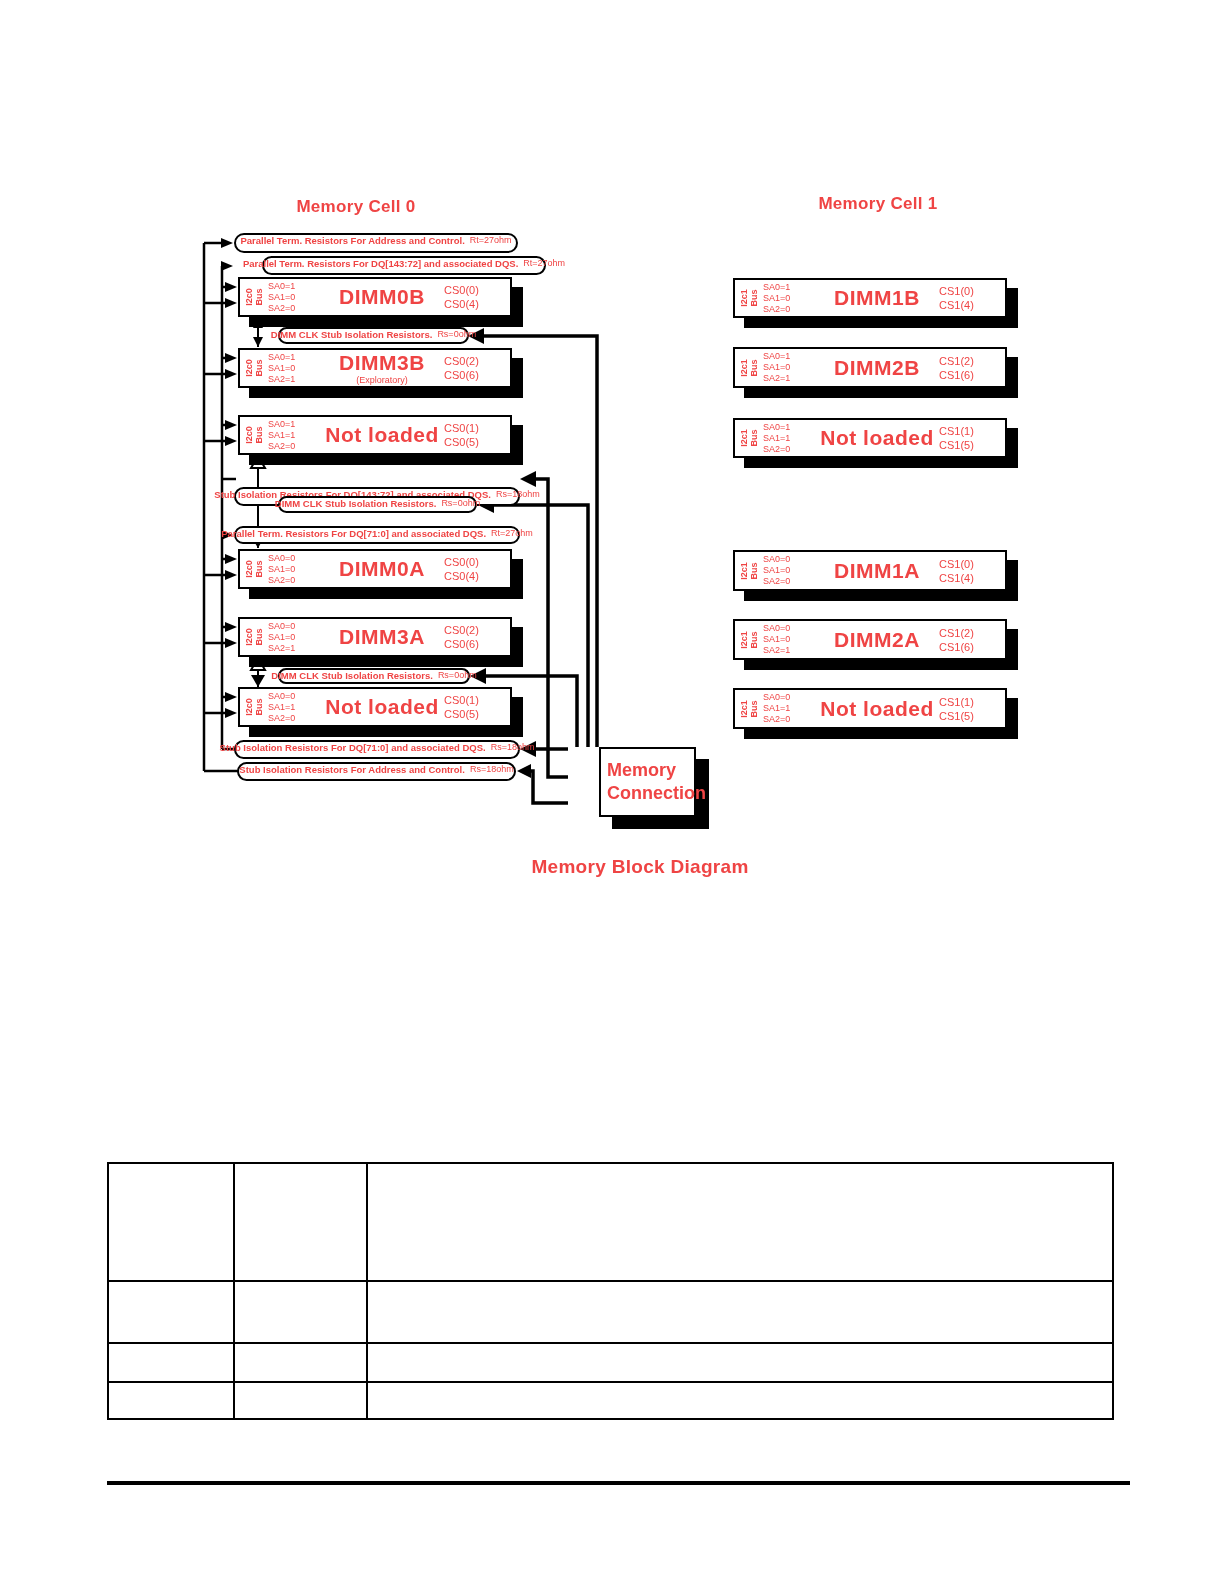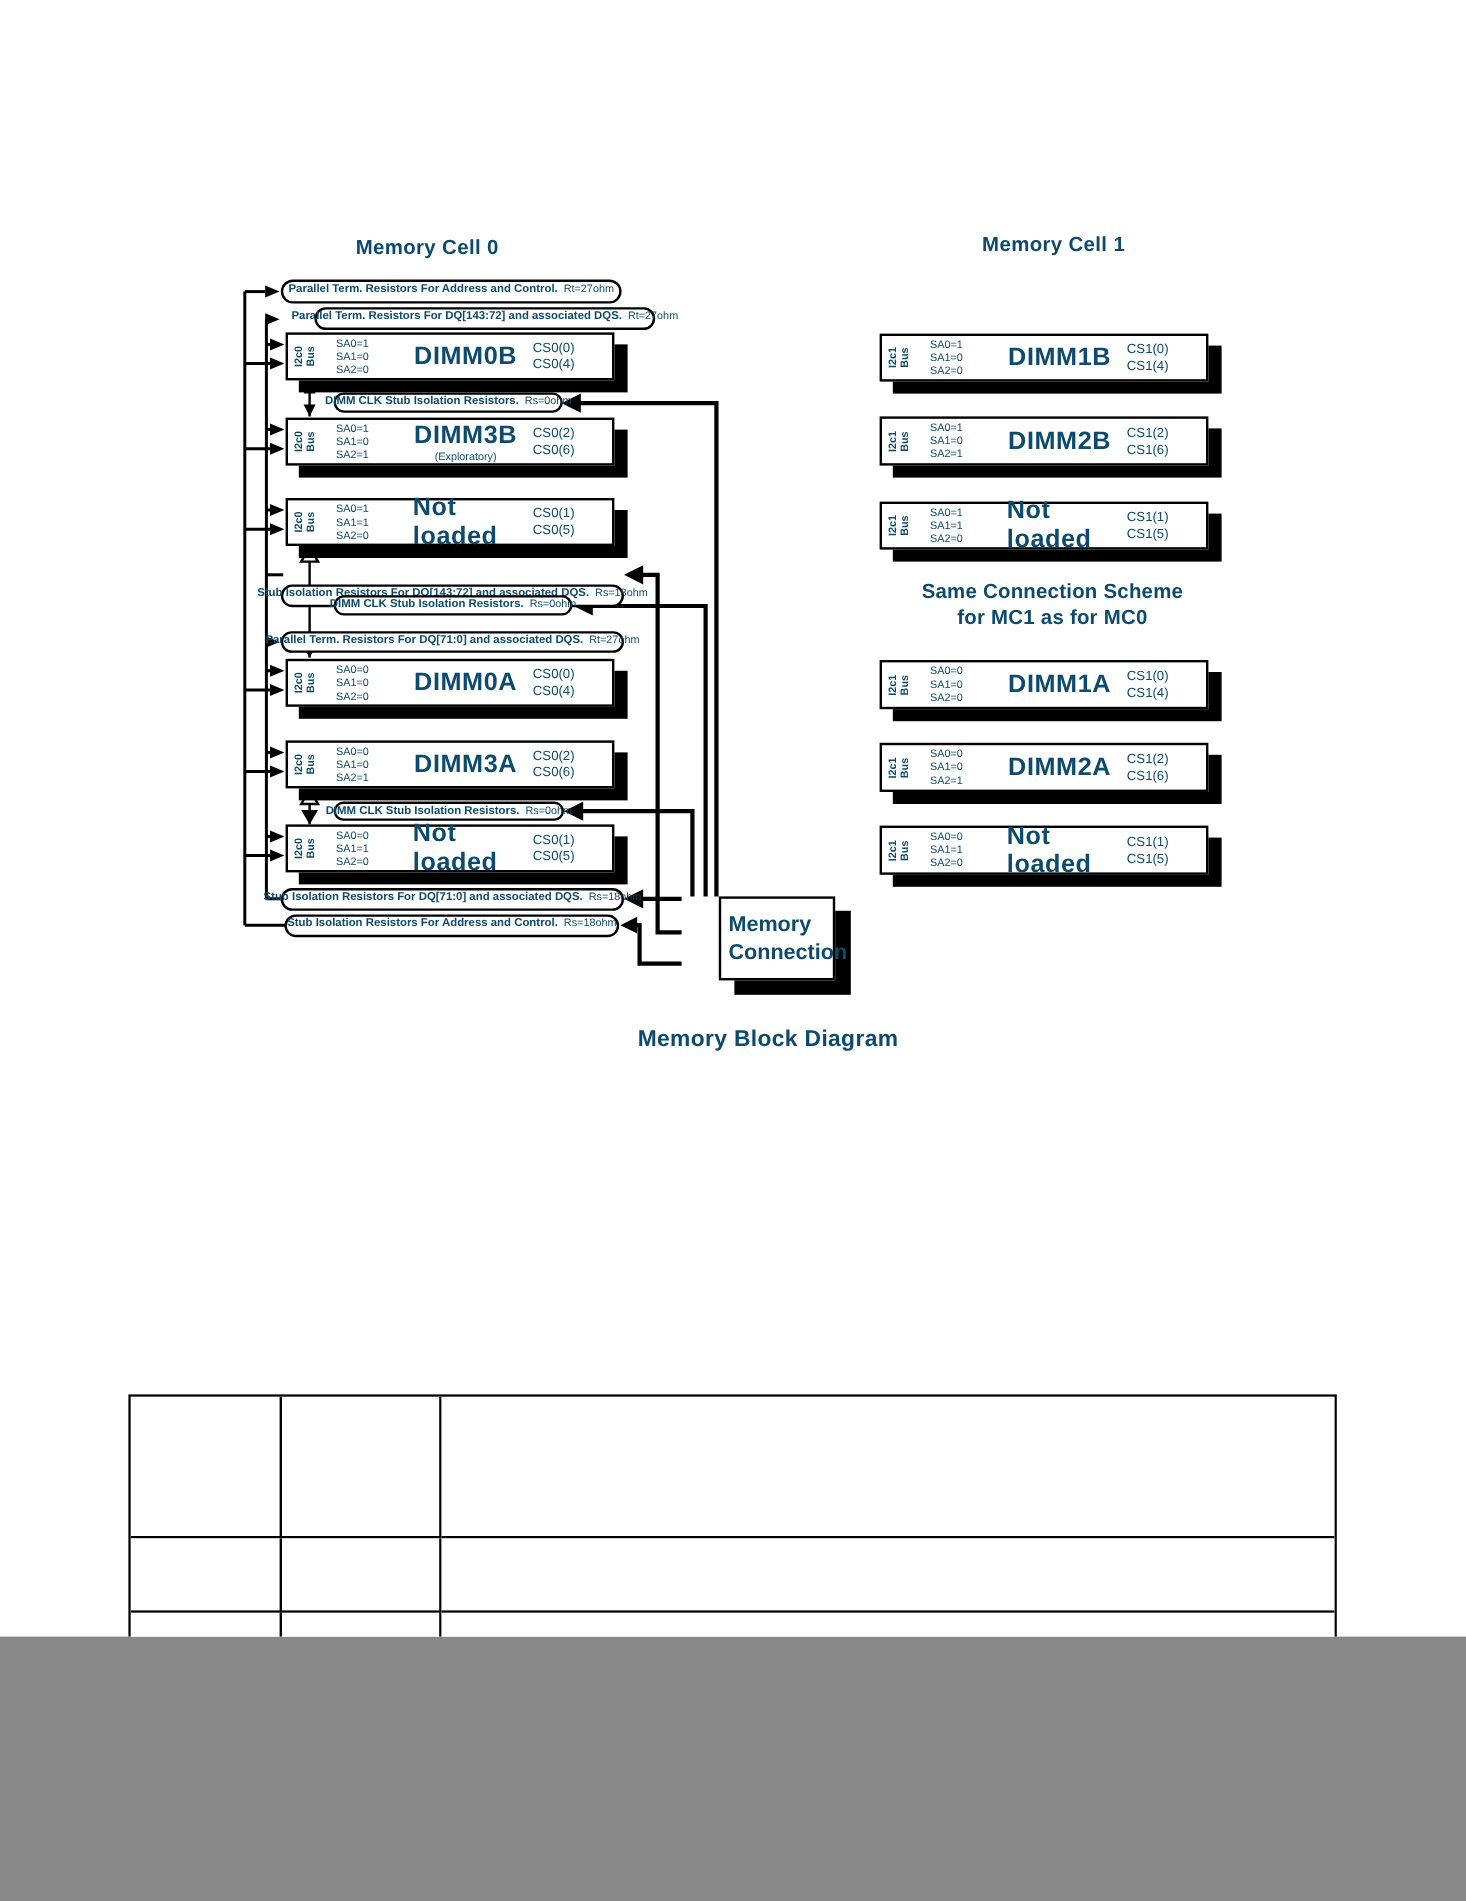--- a/index.html
+++ b/index.html
@@ -1,33 +1,33 @@
 <!DOCTYPE html>
 <html><head>
 <meta charset="utf-8">
 <style>
   html,body{margin:0;padding:0;background:#888;}
   .page{
-    position:relative;width:1222px;height:1364px;background:#ffffff;
-    font-family:"Liberation Sans",sans-serif;color:#0c4a6e;overflow:hidden;
+    position:relative;width:1222px;height:1584px;background:#ffffff;
+    font-family:"Liberation Sans",sans-serif;color:#ef4444;overflow:hidden;
     margin:0 auto;
   }
   .abs{position:absolute;}
   .wires{position:absolute;left:0;top:0;}
   .cell-title{font-size:17px;font-weight:700;text-align:center;letter-spacing:.3px;}
   .pill{
     position:absolute;background:#fff;border:2px solid #000;border-radius:11px;
     display:flex;align-items:flex-start;justify-content:center;gap:5px;
     white-space:nowrap;box-sizing:border-box;
   }
   .pill .lbl{font-size:9.5px;font-weight:700;}
   .pill .val{font-size:9px;font-weight:400;}
   .dimm{
     position:absolute;background:#fff;border:2px solid #000;box-sizing:border-box;
-    display:flex;align-items:stretch;box-shadow:11px 10px 0 #000;gap:12px;
+    display:flex;align-items:stretch;box-shadow:11px 10px 0 #000;
   }
   .dimm .bus{width:28px;display:flex;align-items:center;justify-content:center;}
   .dimm .bus .bus-rot{
     transform:rotate(-90deg);font-size:9px;font-weight:700;line-height:10px;
     text-align:center;white-space:nowrap;
   }
   .dimm .sa{width:52px;display:flex;flex-direction:column;justify-content:center;
     font-size:9px;line-height:11px;}
   .dimm .dname{flex:1;display:flex;flex-direction:column;align-items:center;justify-content:center;}
   .dimm .dname .nm{font-size:21px;font-weight:700;letter-spacing:.5px;}
@@ -342,24 +342,20 @@
     <div class="dname">
         <div class="nm">Not loaded</div>
         <div class="dsub"></div>
       </div>
     <div class="cs">
       <div>CS1(1)</div>
         <div>CS1(5)</div>
     </div>
   </div>
 
-  <div class="abs note" style="left:727px;top:482px;width:300px;">
-    <div>Same Connection Scheme</div>
-    <div>for MC1 as for MC0</div>
-  </div>
 
   <div class="dimm" style="left:733px;top:550px;width:274px;height:41px;">
     <div class="bus">
         <div class="bus-rot"><span>I2c1</span><br><span>Bus</span></div>
       </div>
     <div class="sa">
       <div>SA0=0</div>
         <div>SA1=0</div>
         <div>SA2=0</div>
     </div>

